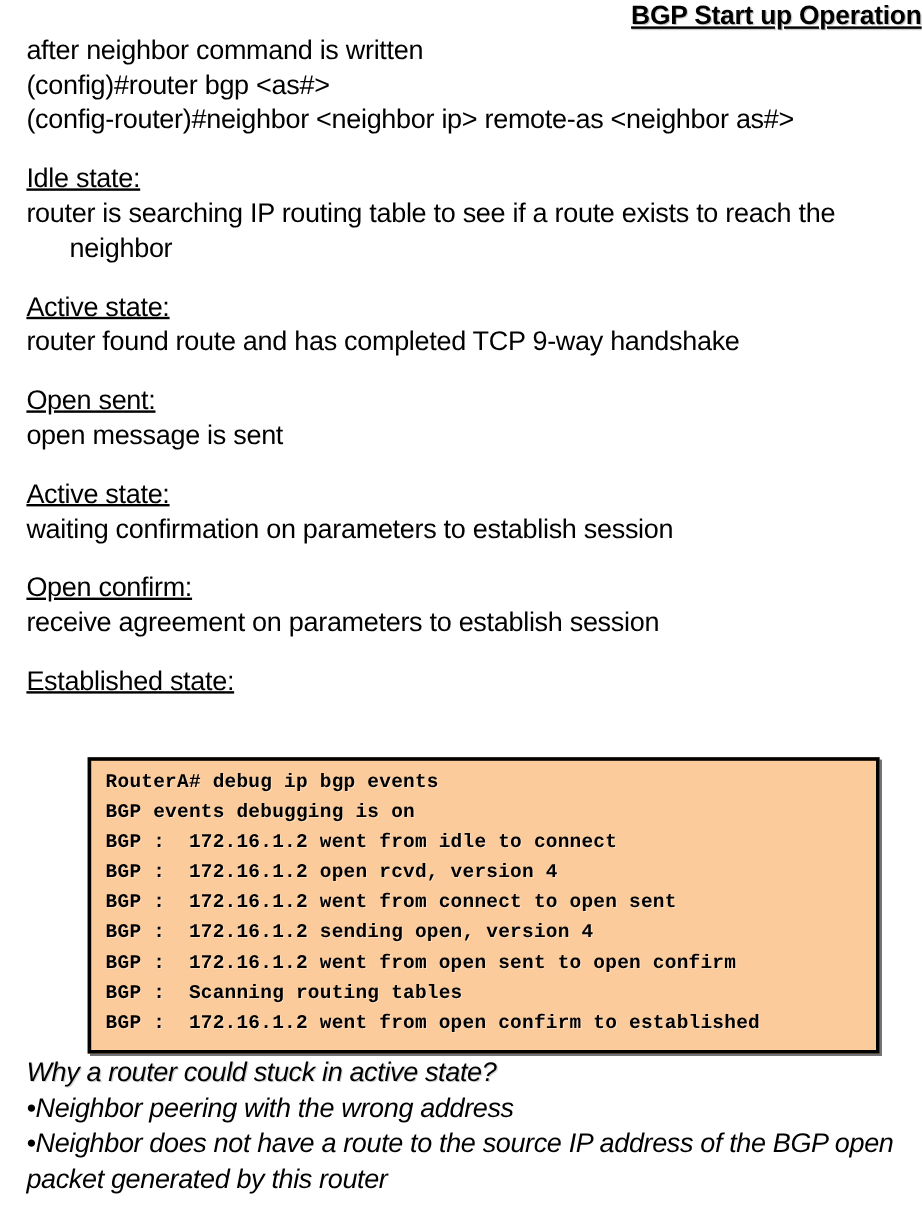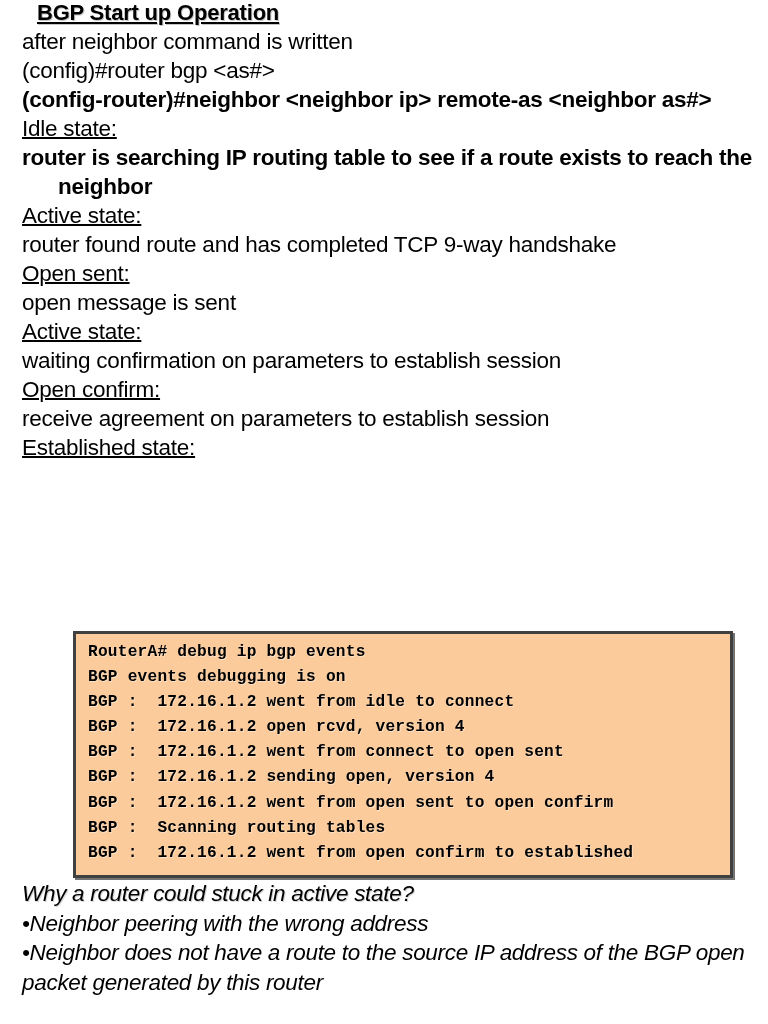--- a/index.html
+++ b/index.html
@@ -15,66 +15,65 @@
     font-family: "Liberation Sans", sans-serif;
     color: #000000;
   }
   .slide {
     position: relative;
     width: 768px;
     height: 1024px;
     box-sizing: border-box;
   }
   .title {
-    text-align: left;
+    text-align: right;
     font-size: 22px;
     font-weight: bold;
     letter-spacing: -0.2px;
     text-decoration: underline;
     text-underline-offset: 2px;
     padding-top: 1px;
     line-height: 1.1;
     text-shadow: 1px 1px 0 rgba(150,150,150,0.55);
     white-space: nowrap;
-    padding-left: 37px;
   }
   .body-block {
     padding-left: 22px;
     padding-right: 12px;
     margin-top: 2px;
   }
   .line {
     font-size: 22.5px;
     line-height: 29px;
     letter-spacing: -0.25px;
     white-space: pre-wrap;
     margin: 0;
     padding: 0;
   }
   .line.indent-wrap {
     padding-left: 36px;
     text-indent: -36px;
-    font-weight: bold;
   }
   .line.heading {
     display: block;
+    margin-top: 20px;
   }
   .line.heading span.u {
     text-decoration: underline;
     text-underline-offset: 1px;
   }
   .code-box {
     position: absolute;
     left: 73px;
     top: 631px;
     width: 660px;
     height: 247px;
     box-sizing: border-box;
     background: #fbcb9b;
-    border: 3px solid #404040;
+    border: 3px solid #000000;
     overflow: hidden;
     box-shadow: 2px 2px 0 rgba(0,0,0,0.55);
   }
   .code-inner {
     padding: 6px 0 0 12px;
   }
   .code-line {
     font-family: "Liberation Mono", "DejaVu Sans Mono", monospace;
     font-size: 16.2px;
     font-weight: bold;

